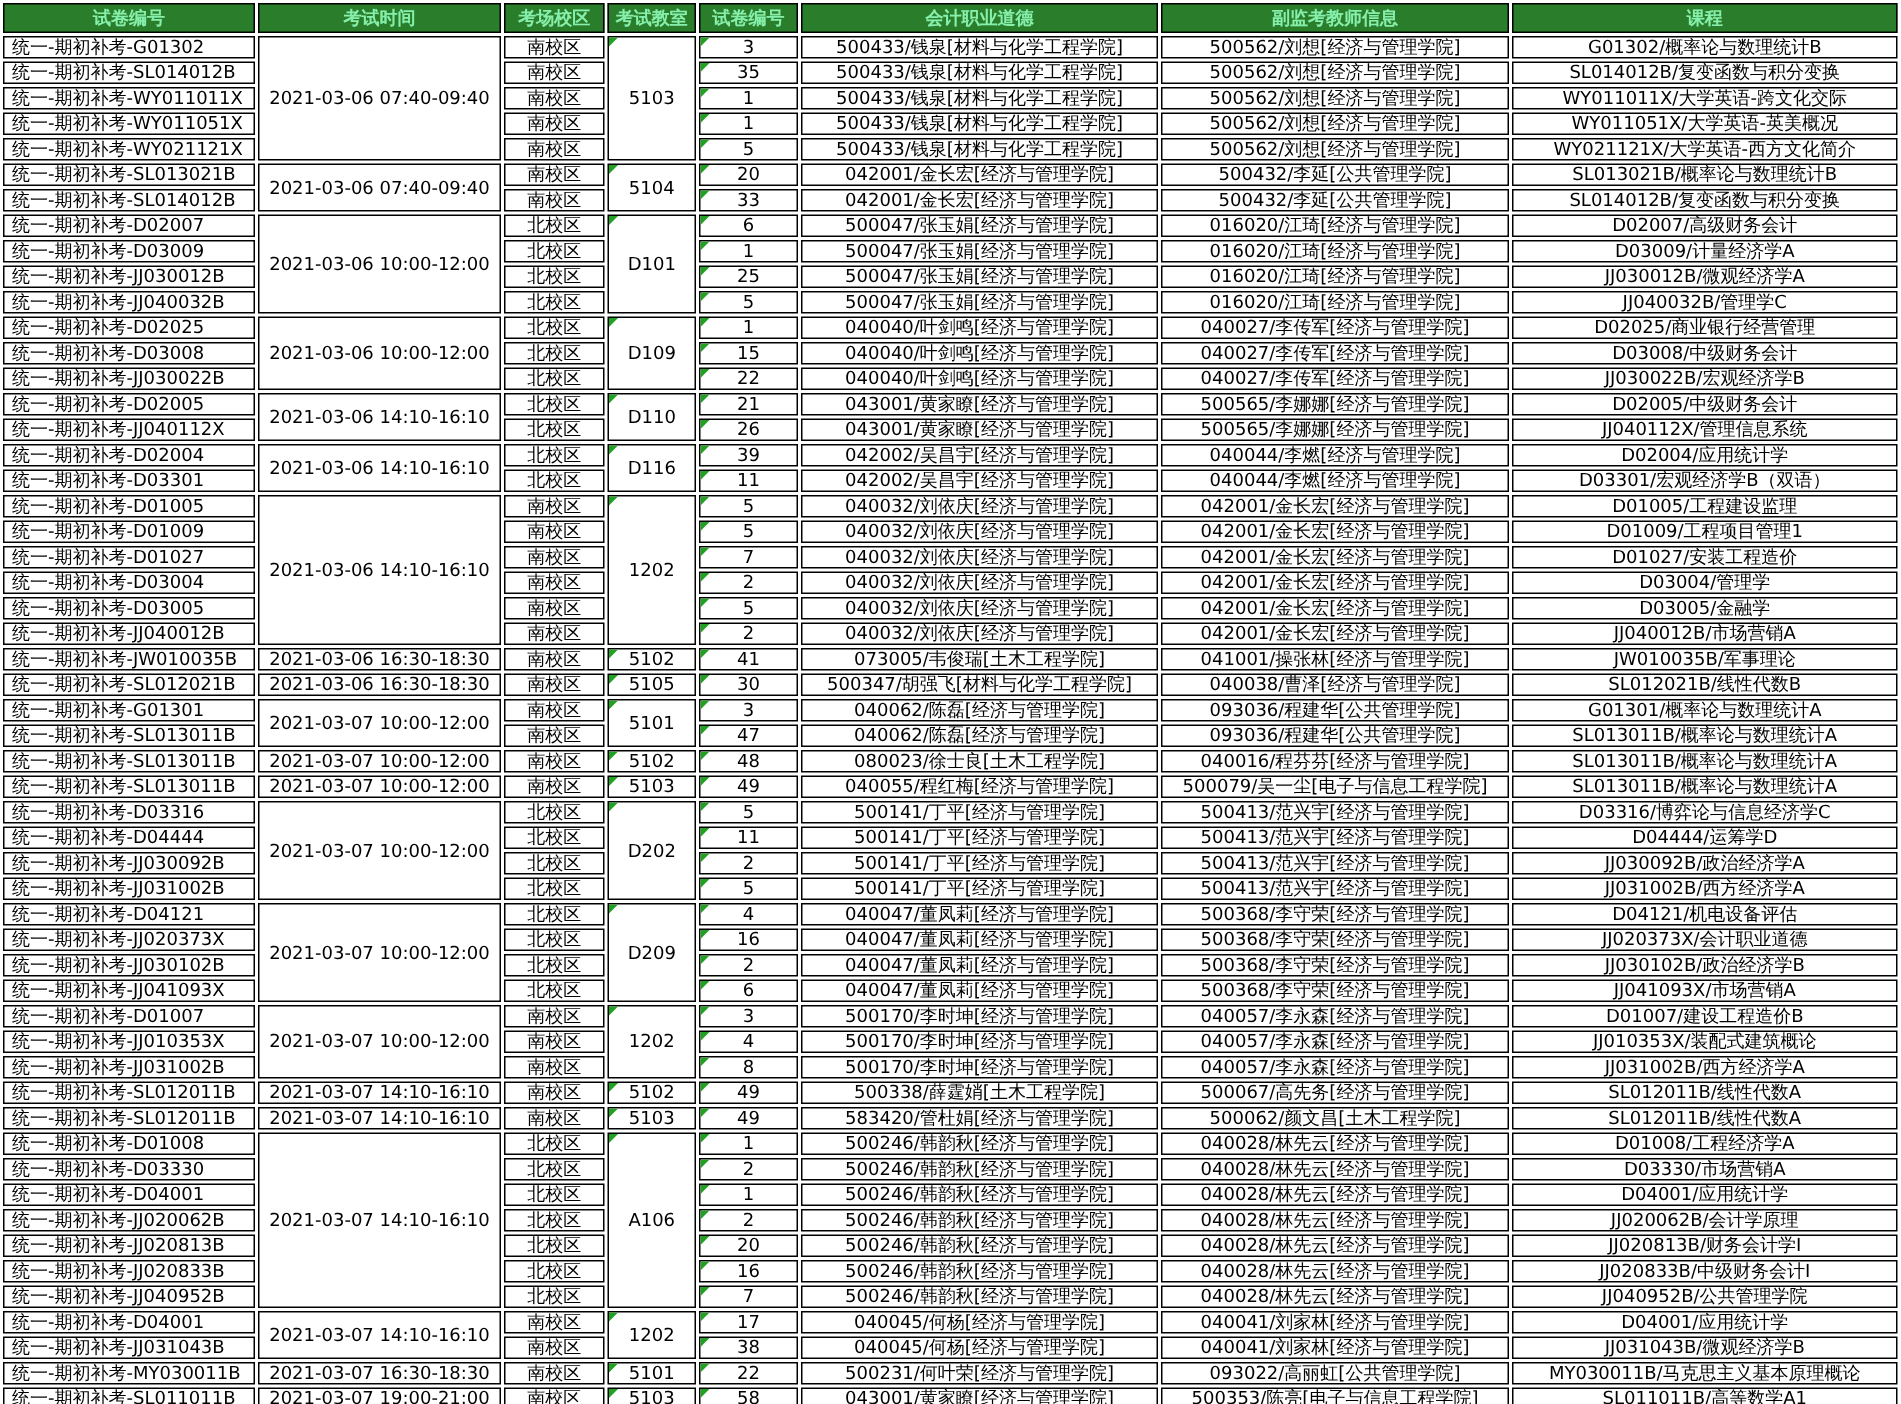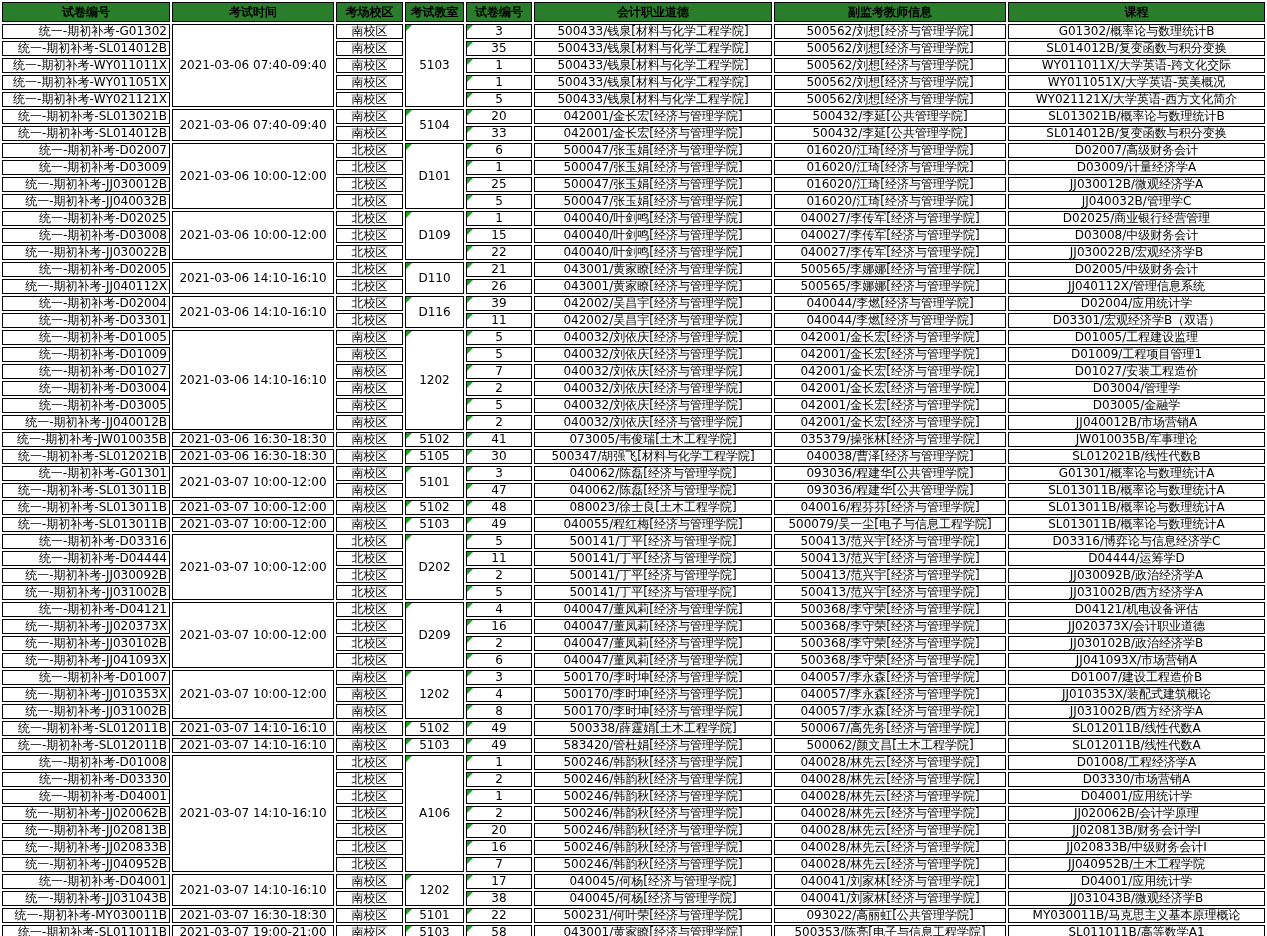--- a/index.html
+++ b/index.html
@@ -1,21 +1,21 @@
 <!DOCTYPE html>
 <html><head>
 <meta charset="utf-8">
 <style>
   html,body{margin:0;padding:0;background:#ffffff;}
   body{font-family:"DejaVu Sans","Liberation Sans",sans-serif;}
   table{border-collapse:separate;border-spacing:2px;table-layout:fixed;width:1267px;}
   th,td{border:1px solid #000;font-size:12px;line-height:13px;padding:0 2px;overflow:hidden;white-space:nowrap;}
-  th{background:#2a7d2a;color:#000000;font-weight:bold;height:18px;text-align:center;}
+  th{background:#2a7d2a;color:#86efac;font-weight:bold;height:18px;text-align:center;}
   td{height:13px;text-align:center;color:#000;background:#fff;position:relative;vertical-align:middle;}
-  td.c-paper{text-align:right;padding-left:5px;}
+  td.c-paper{text-align:left;padding-left:5px;}
   .flag-wrap{position:absolute;top:0;left:0;width:0;height:0;
              border-top:6px solid #21a121;border-right:6px solid transparent;}
 </style>
 </head>
 <body>
 
 <table>
   <colgroup>
     <col style="width:168px">
       <col style="width:162px">
@@ -245,21 +245,21 @@
         <td>042001/金长宏[经济与管理学院]</td>
         <td>JJ040012B/市场营销A</td>
       </tr>
       <tr>
         <td class="c-paper">统一-期初补考-JW010035B</td>
         <td rowspan="1">2021-03-06 16:30-18:30</td>
         <td>南校区</td>
         <td rowspan="1">5102<span class="flag-wrap"></span></td>
         <td>41<span class="flag-wrap"></span></td>
         <td>073005/韦俊瑞[土木工程学院]</td>
-        <td>035379/操张林[经济与管理学院]</td>
+        <td>041001/操张林[经济与管理学院]</td>
         <td>JW010035B/军事理论</td>
       </tr>
       <tr>
         <td class="c-paper">统一-期初补考-SL012021B</td>
         <td rowspan="1">2021-03-06 16:30-18:30</td>
         <td>南校区</td>
         <td rowspan="1">5105<span class="flag-wrap"></span></td>
         <td>30<span class="flag-wrap"></span></td>
         <td>500347/胡强飞[材料与化学工程学院]</td>
         <td>040038/曹泽[经济与管理学院]</td>
@@ -466,21 +466,21 @@
         <td>500246/韩韵秋[经济与管理学院]</td>
         <td>040028/林先云[经济与管理学院]</td>
         <td>JJ020833B/中级财务会计Ⅰ</td>
       </tr>
       <tr>
         <td class="c-paper">统一-期初补考-JJ040952B</td>
         <td>北校区</td>
         <td>7<span class="flag-wrap"></span></td>
         <td>500246/韩韵秋[经济与管理学院]</td>
         <td>040028/林先云[经济与管理学院]</td>
-        <td>JJ040952B/土木工程学院</td>
+        <td>JJ040952B/公共管理学院</td>
       </tr>
       <tr>
         <td class="c-paper">统一-期初补考-D04001</td>
         <td rowspan="2">2021-03-07 14:10-16:10</td>
         <td>南校区</td>
         <td rowspan="2">1202<span class="flag-wrap"></span></td>
         <td>17<span class="flag-wrap"></span></td>
         <td>040045/何杨[经济与管理学院]</td>
         <td>040041/刘家林[经济与管理学院]</td>
         <td>D04001/应用统计学</td>

